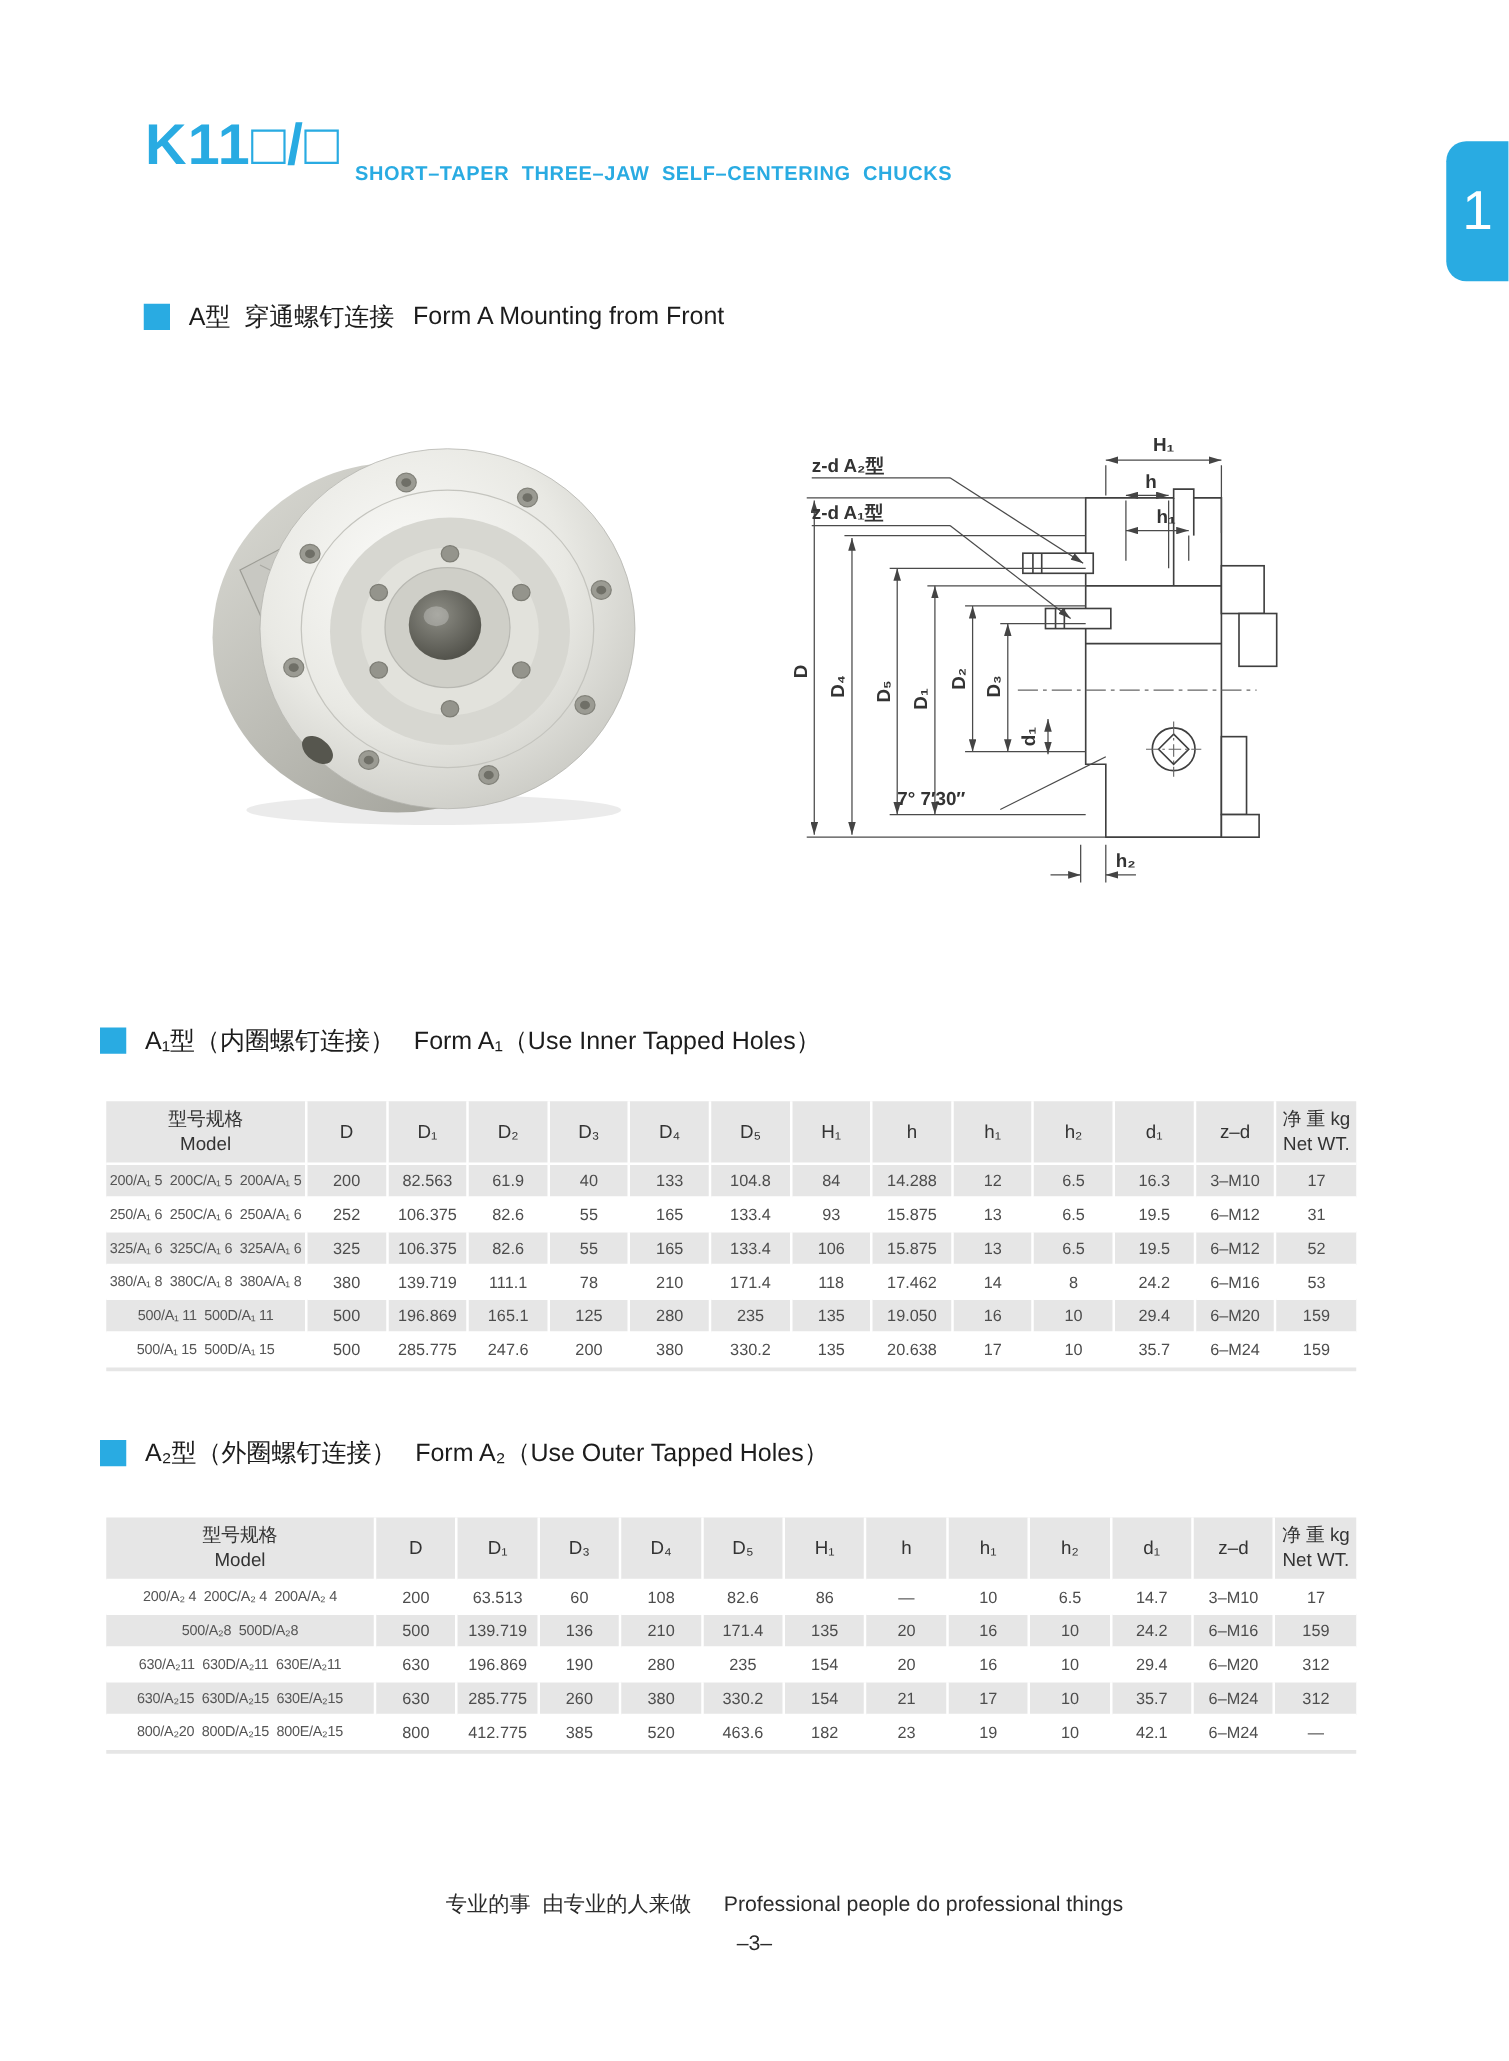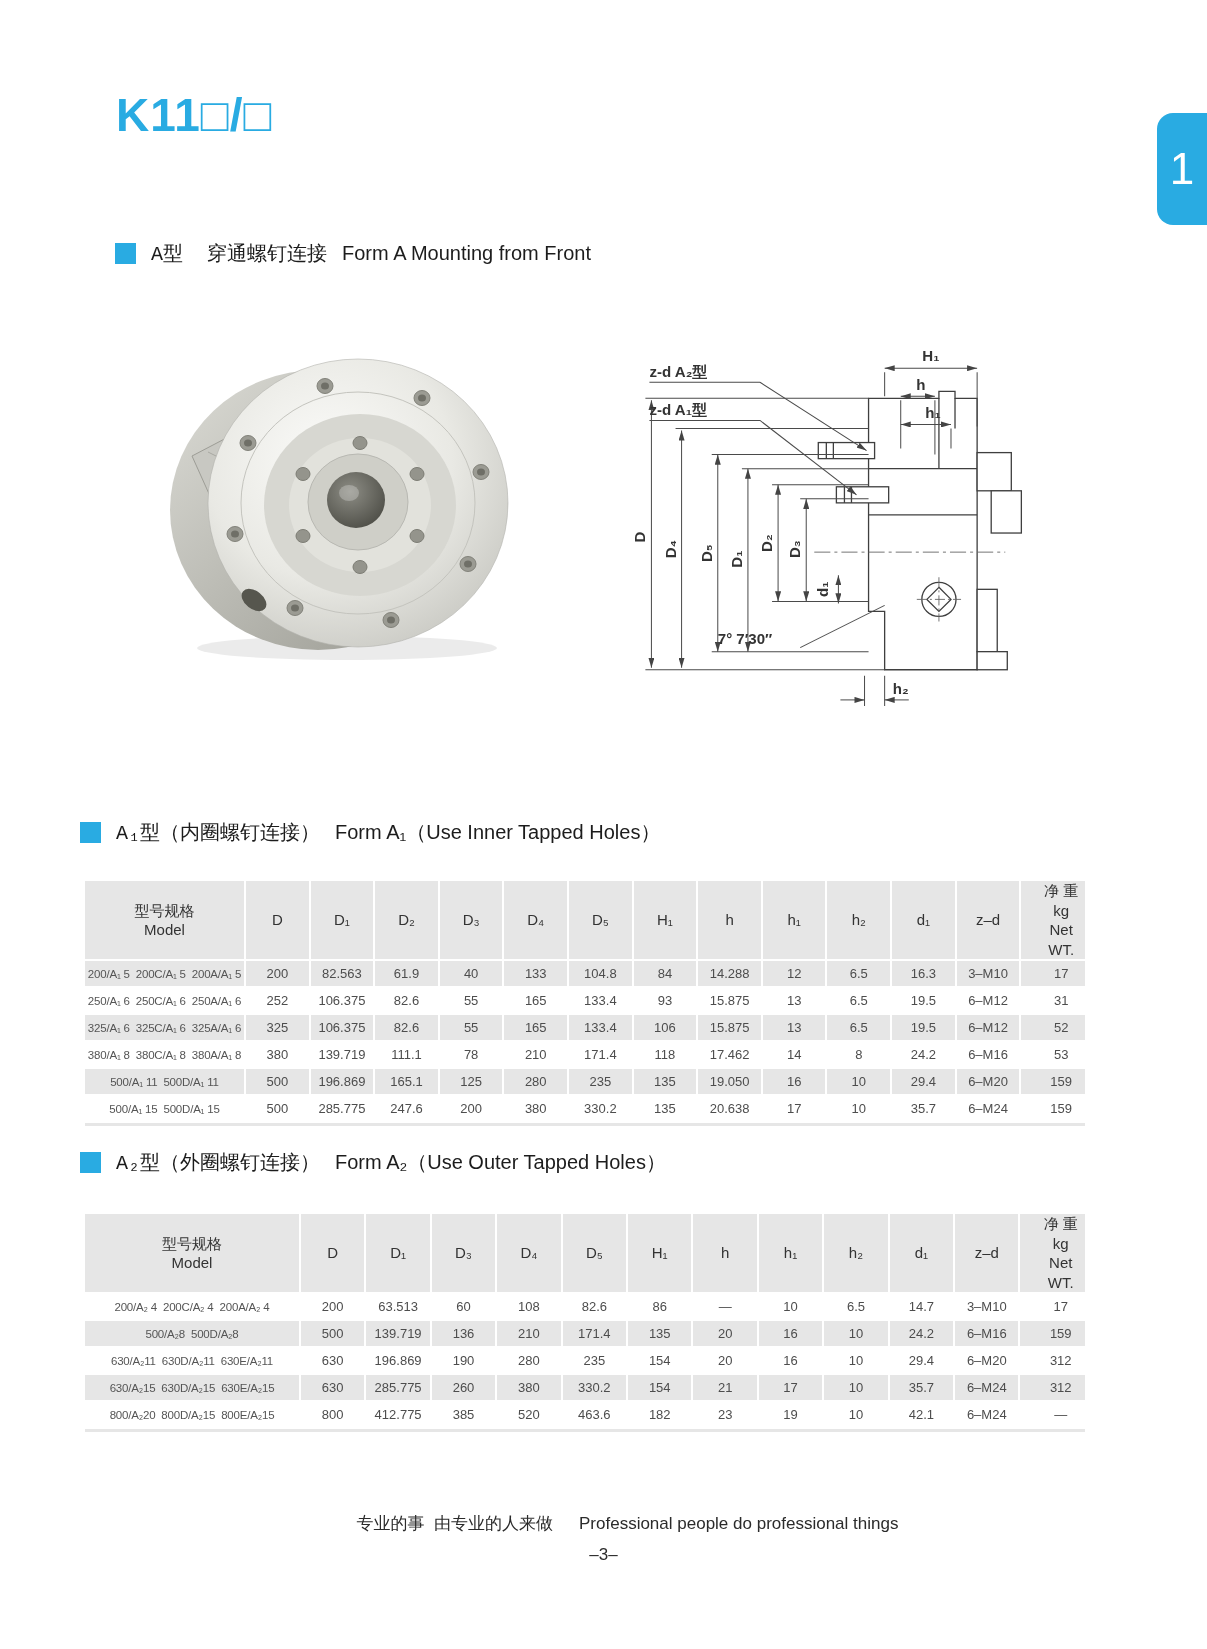--- a/index.html
+++ b/index.html
@@ -11,55 +11,56 @@
   .model-code{position:absolute;left:116px;top:88px;font-size:46px;font-weight:bold;color:var(--accent);letter-spacing:1px;}
   .title-cn{position:absolute;left:284px;top:84px;font-size:31px;font-weight:bold;color:var(--accent);letter-spacing:3px;}
   .title-en{position:absolute;left:284px;top:131px;font-size:16px;font-weight:bold;color:var(--accent);letter-spacing:.5px;white-space:pre;}
   .side-tab{
     position:absolute;right:0;top:113px;width:50px;height:112px;background:var(--accent);
     border-radius:16px 0 0 16px;color:#fff;font-size:44px;display:flex;align-items:center;justify-content:center;
   }
   
   .sec{position:absolute;display:flex;align-items:center;gap:15px;font-size:20px;color:#1c1c1c;}
   .bullet{width:21px;height:21px;background:var(--accent);flex:0 0 auto;}
-  .sec .cn{white-space:pre;font-family:Liberation Mono, monospace;}
+  .sec .cn{white-space:pre;}
   .sec .en{white-space:pre;}
   .sec-a{left:115px;top:240px;}
   .sec-a1{left:80px;top:819px;}
   .sec-a2{left:80px;top:1149px;}
   
   .photo{position:absolute;left:162px;top:348px;width:380px;height:320px;}
   .drawing{position:absolute;left:630px;top:336px;width:455px;height:382px;}
   .drawing text{font-family:"Liberation Sans","DejaVu Sans",sans-serif;font-size:15px;font-weight:600;fill:#333;}
   
   .tbl-wrap{position:absolute;left:85px;width:1000px;margin-top:18px;}
   .tbl-a1-wrap{top:863px;}
   .tbl-a2-wrap{top:1196px;}
   table{width:100%;border-collapse:collapse;table-layout:fixed;}
   th,td{border-right:2px solid #fff;border-bottom:2px solid #fff;text-align:center;vertical-align:middle;padding:0 2px;box-sizing:border-box;}
-  th:last-child,td:last-child{border-right:none;padding-left:18px;}
+  th:last-child,td:last-child{border-right:none;}
   th{background:var(--shade);font-weight:normal;font-size:15px;color:#333;height:50px;line-height:1.3;white-space:pre-line;}
   td{font-size:13px;color:#4d4d4d;height:27px;}
   td.model-col{font-size:11.5px;white-space:pre;letter-spacing:-.2px;color:#555;}
   .tbl-a1 th:first-child{width:16%;}
   .tbl-a2 th:first-child{width:21.5%;}
   .tbl-a1 tbody tr:nth-child(odd) td{background:var(--shade);}
   .tbl-a2 tbody tr:nth-child(even) td{background:var(--shade);}
   .tbl-rule{height:3px;background:var(--shade);margin-top:0;}
   
   .footer-line{position:absolute;left:0;top:1512px;width:100%;text-align:center;font-size:17px;color:#2b2b2b;margin-left:24px;}
   .footer-line .cn{white-space:pre;margin-right:26px;}
   .page-num{position:absolute;left:0;top:1545px;width:100%;text-align:center;font-size:17px;color:#2b2b2b;}
 </style>
 </head>
 <body>
 
 <div class="page">
 
   <div class="model-code">K11□/□</div>
+  <div class="title-en">SHORT–TAPER  THREE–JAW  SELF–CENTERING  CHUCKS</div>
   <div class="side-tab">
     <span>1</span>
   </div>
 
   <div class="sec sec-a">
     <span class="bullet"></span>
     <span class="cn">A型  穿通螺钉连接</span>
     <span class="en">Form A Mounting from Front</span>
   </div>
 

